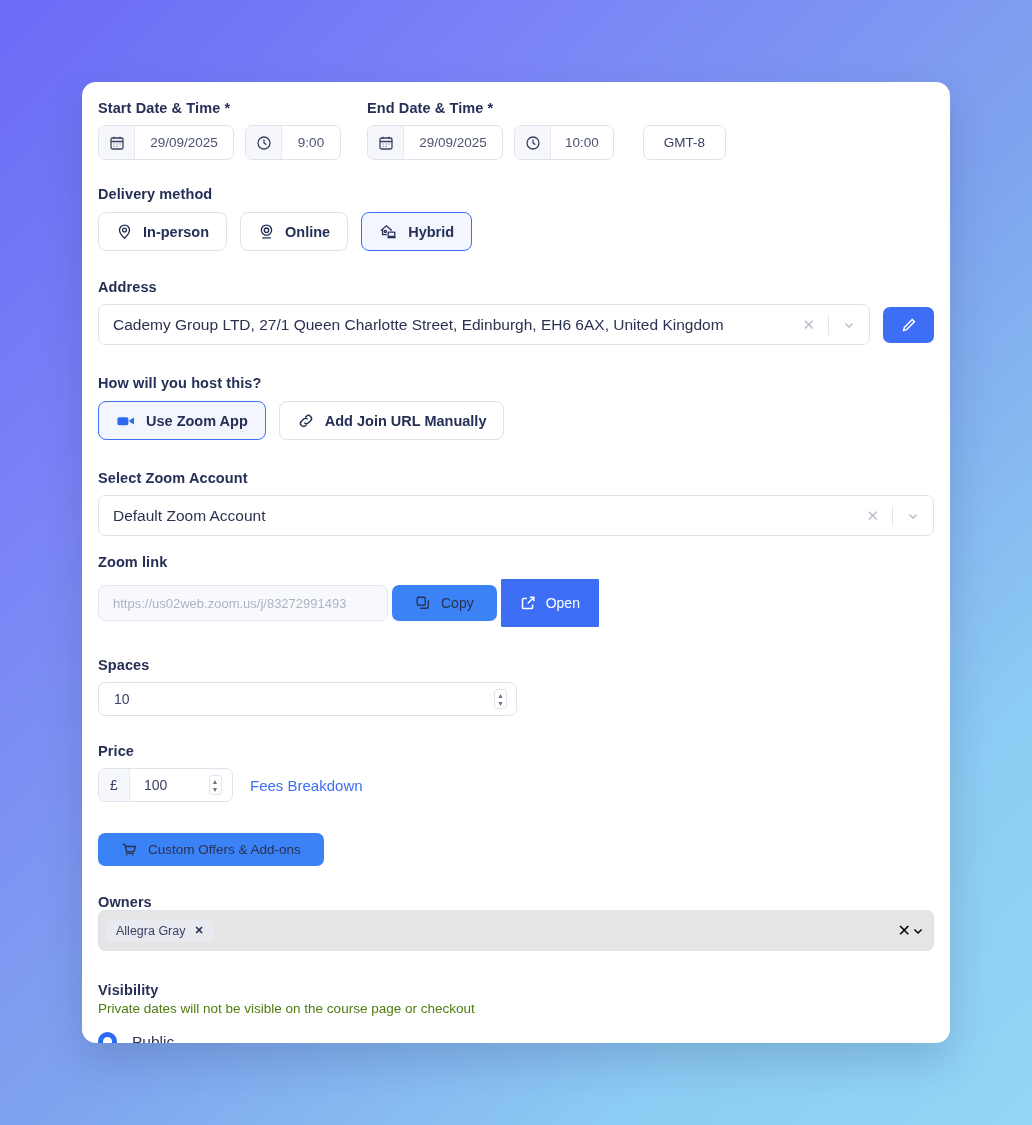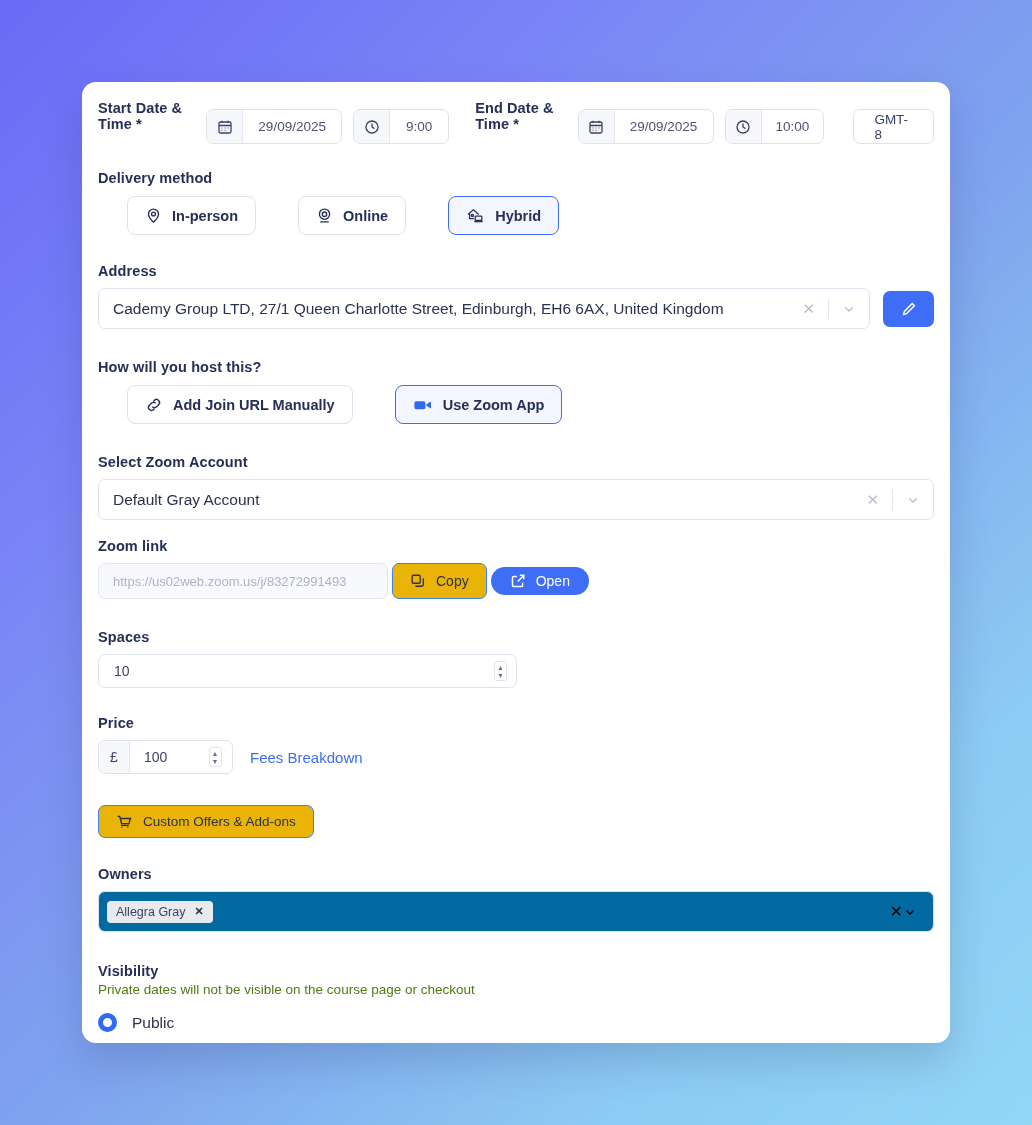--- a/index.html
+++ b/index.html
@@ -46,21 +46,21 @@
 
   
   .section { padding: 0 0 0 0; }
 
   
   .dt-row {
     display: flex;
     align-items: flex-start;
     gap: 0;
   }
-  .dt-group { display: flex; }
+  .dt-group { display: flex; flex-direction: column; }
   .dt-group-inputs { display: flex; gap: 11px; margin-top: 9px; }
 
   .combo {
     display: flex;
     align-items: stretch;
     border: 1px solid #dfe2ec;
     border-radius: 7px;
     overflow: hidden;
     background: #fff;
     height: 35px;
@@ -111,21 +111,20 @@
     gap: 10px;
     height: 39px;
     padding: 0 17px;
     border: 1px solid #dfe2ec;
     border-radius: 8px;
     background: #fff;
     font-size: 14.5px;
     font-weight: bold;
     color: #262f56;
     white-space: nowrap;
-    margin-left: 29px;
   }
   .pill.selected {
     border: 1.6px solid #3d6ef5;
     background: #f3f6ff;
   }
   .pill .ic { display: flex; align-items: center; color: #262f56; }
   .pill.selected .ic.accent { color: #2f6bf0; }
 
   
   .select {
@@ -197,34 +196,34 @@
     color: #aeb3c4;
     overflow: hidden;
     white-space: nowrap;
   }
   .btn-outline {
     display: flex;
     align-items: center;
     gap: 10px;
     height: 36px;
     padding: 0 17px;
-    border: 1px solid #3b82f6;
-    border-radius: 7px;
-    background: #eab308;
+    border: 6px solid #3b82f6;
+    border-radius: 7px;
+    background: #3b82f6;
     font-size: 14px;
     font-weight: 500;
     color: #2b3250;
   }
   .btn-primary {
     display: flex;
     align-items: center;
     gap: 10px;
-    height: 28px;
+    height: 48px;
     padding: 0 19px;
-    border-radius: 15px;
+    border-radius: 1px;
     background: #3d6ef5;
     color: #fff;
     font-size: 14px;
     font-weight: 500;
   }
 
   
   .num-input {
     margin-top: 9px;
     width: 419px;
@@ -291,28 +290,27 @@
     justify-content: center;
   }
   .link-text {
     font-size: 15px;
     color: #3d6ef5;
     font-weight: 500;
   }
 
   
   .owners-box {
-    margin-top: 9px;
     min-height: 41px;
     border: 1px solid #dfe2ec;
     border-radius: 7px;
-    background: #0369a1;
-    display: flex;
-    align-items: center;
-    padding: 0 16px 0 8px;
+    background: #e5e5e5;
+    display: flex;
+    align-items: center;
+    padding: 0 8px 0 8px;
     width: 100%;
   }
   .chips { flex: 1; display: flex; gap: 7px; align-items: center; }
   .chip {
     display: flex;
     align-items: center;
     gap: 9px;
     background: #e9eaef;
     border-radius: 4px;
     padding: 4px 9px;
@@ -465,46 +463,46 @@
               <path d="M11.2 2.6 13.4 4.8 5.6 12.6 2.6 13.4l.8-3z"></path>
             </svg>
           </span>
         </div>
       </div>
     </div>
 
     <div class="section" style="margin-top:30px;">
       <div class="field-label">How will you host this?</div>
       <div class="pill-row">
+        <div class="pill selected">
+          <span class="ic accent">
+            <svg width="20" height="16" viewBox="0 0 20 16" fill="currentColor">
+              <rect x="1.4" y="4.2" width="11" height="8" rx="1.7"></rect>
+              <path d="M13.4 7.3 18 4.6v6.9l-4.6-2.7z"></path>
+            </svg>
+          </span>
+          <span>Use Zoom App</span>
+        </div>
+
         <div class="pill">
           <span class="ic">
             <svg width="18" height="18" viewBox="0 0 18 18" fill="none" stroke="currentColor" stroke-width="1.4">
               <path d="M7.3 10.7a3 3 0 0 0 4.3 0l2-2a3 3 0 0 0-4.3-4.3l-1 1"></path>
               <path d="M10.7 7.3a3 3 0 0 0-4.3 0l-2 2a3 3 0 0 0 4.3 4.3l1-1"></path>
             </svg>
           </span>
           <span>Add Join URL Manually</span>
         </div>
-
-        <div class="pill selected">
-          <span class="ic accent">
-            <svg width="20" height="16" viewBox="0 0 20 16" fill="currentColor">
-              <rect x="1.4" y="4.2" width="11" height="8" rx="1.7"></rect>
-              <path d="M13.4 7.3 18 4.6v6.9l-4.6-2.7z"></path>
-            </svg>
-          </span>
-          <span>Use Zoom App</span>
-        </div>
       </div>
     </div>
 
     <div class="section" style="margin-top:30px;">
       <div class="field-label">Select Zoom Account</div>
       <div class="select">
-        <div class="text">Default Gray Account</div>
+        <div class="text">Default Zoom Account</div>
         <div class="clear">✕</div>
         <div class="divider"></div>
         <div class="caret">
           <svg width="14" height="14" viewBox="0 0 14 14" fill="none" stroke="currentColor" stroke-width="1.4">
             <path d="M3.4 5.4 7 9l3.6-3.6"></path>
           </svg>
         </div>
       </div>
     </div>
 

